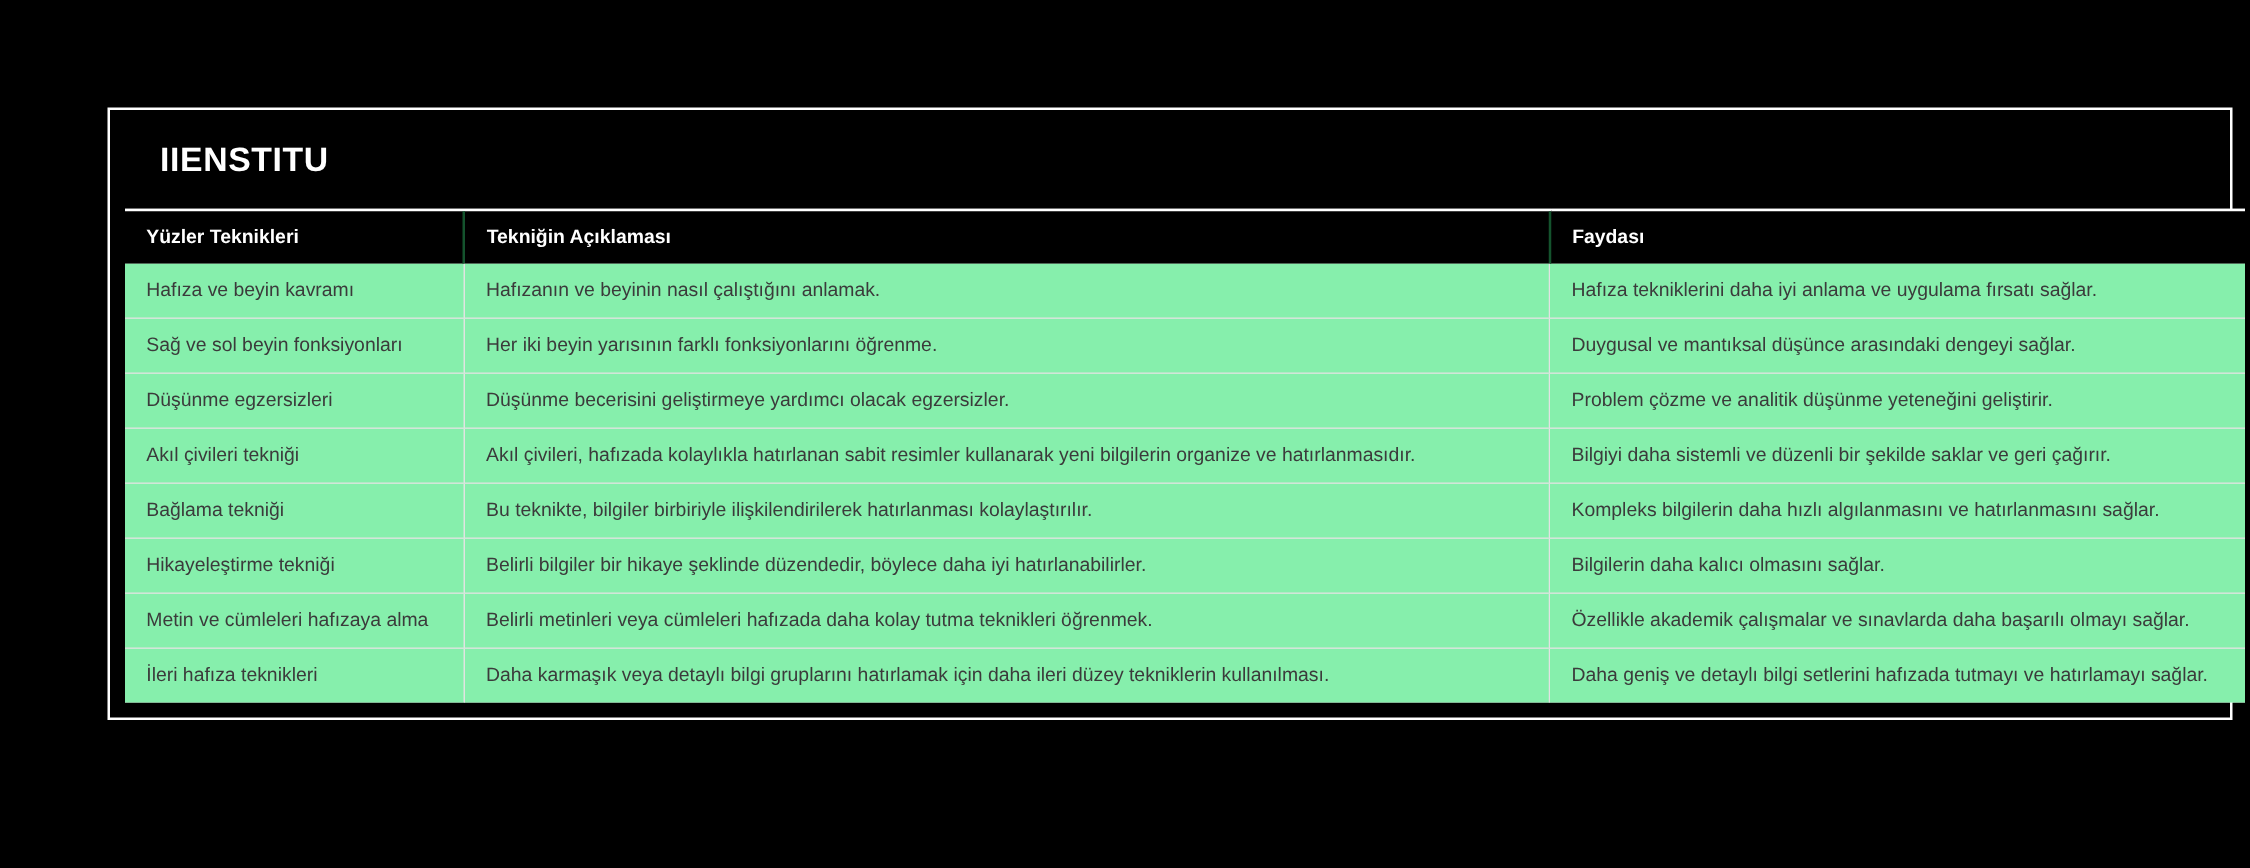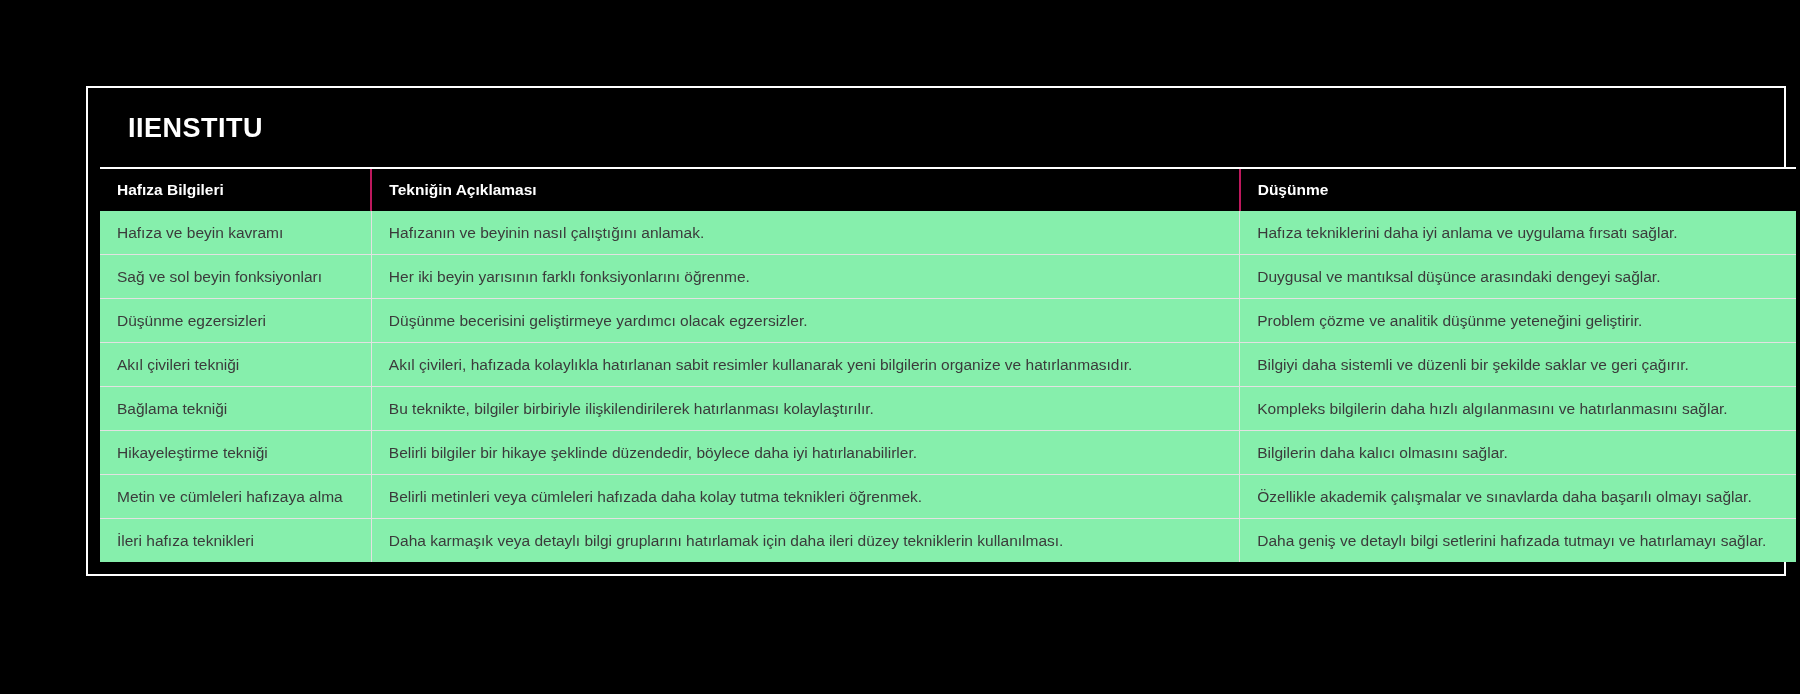--- a/index.html
+++ b/index.html
@@ -21,21 +21,21 @@
     background:#fff; font-size:15.5px; color:#3b3b3b;
   }
   col.c1 { width:16%; }
   col.c2 { width:51.2%; }
   col.c3 { width:32.8%; }
 
   thead th {
     background:#000; color:#fff; font-weight:bold; text-align:left;
     font-size:15.5px; padding:12px 17px; border-top:2px solid #fff;
   }
-  thead th + th { border-left:2px solid #be185d; }
+  thead th + th { border-left:2px solid #14532d; }
 
   tbody td {
     padding:11px 17px; vertical-align:middle; line-height:21px;
     border-top:1px solid #e2e2e2; background:#86efac;
   }
   tbody td + td { border-left:1px solid #e2e2e2; }
   tbody tr:first-child td { border-top:none; }
 </style>
 </head>
 <body>
@@ -46,23 +46,23 @@
   </div>
 
   <table class="memory-table">
     <colgroup>
         <col class="c1">
         <col class="c2">
         <col class="c3">
       </colgroup>
     <thead>
       <tr>
-        <th>Hafıza Bilgileri</th>
+        <th>Yüzler Teknikleri</th>
         <th>Tekniğin Açıklaması</th>
-        <th>Düşünme</th>
+        <th>Faydası</th>
       </tr>
     </thead>
     <tbody>
       <tr>
         <td>Hafıza ve beyin kavramı</td>
         <td>Hafızanın ve beyinin nasıl çalıştığını anlamak.</td>
         <td>Hafıza tekniklerini daha iyi anlama ve uygulama fırsatı sağlar.</td>
       </tr>
       <tr>
         <td>Sağ ve sol beyin fonksiyonları</td>

